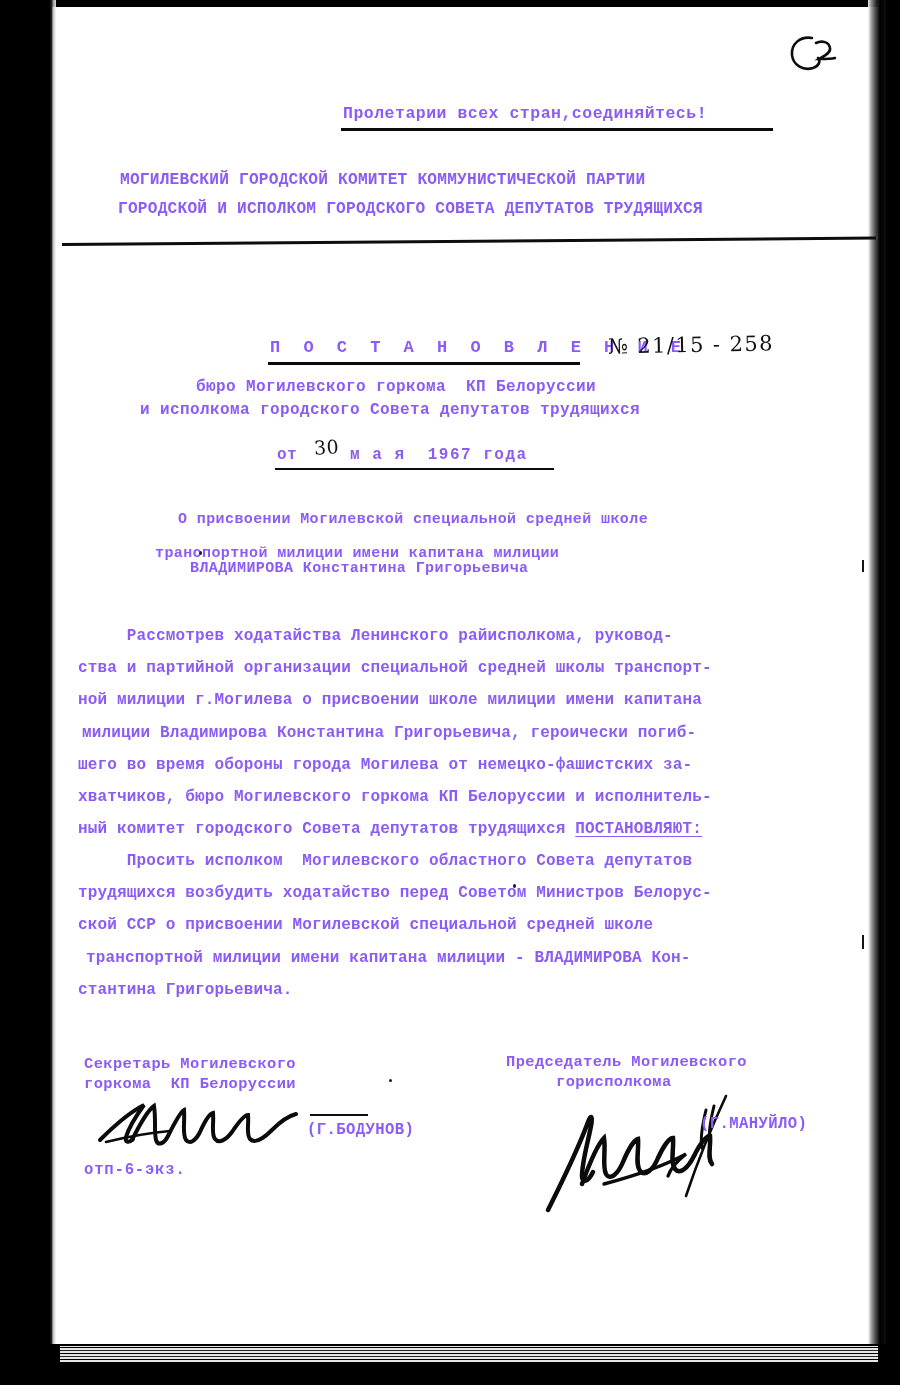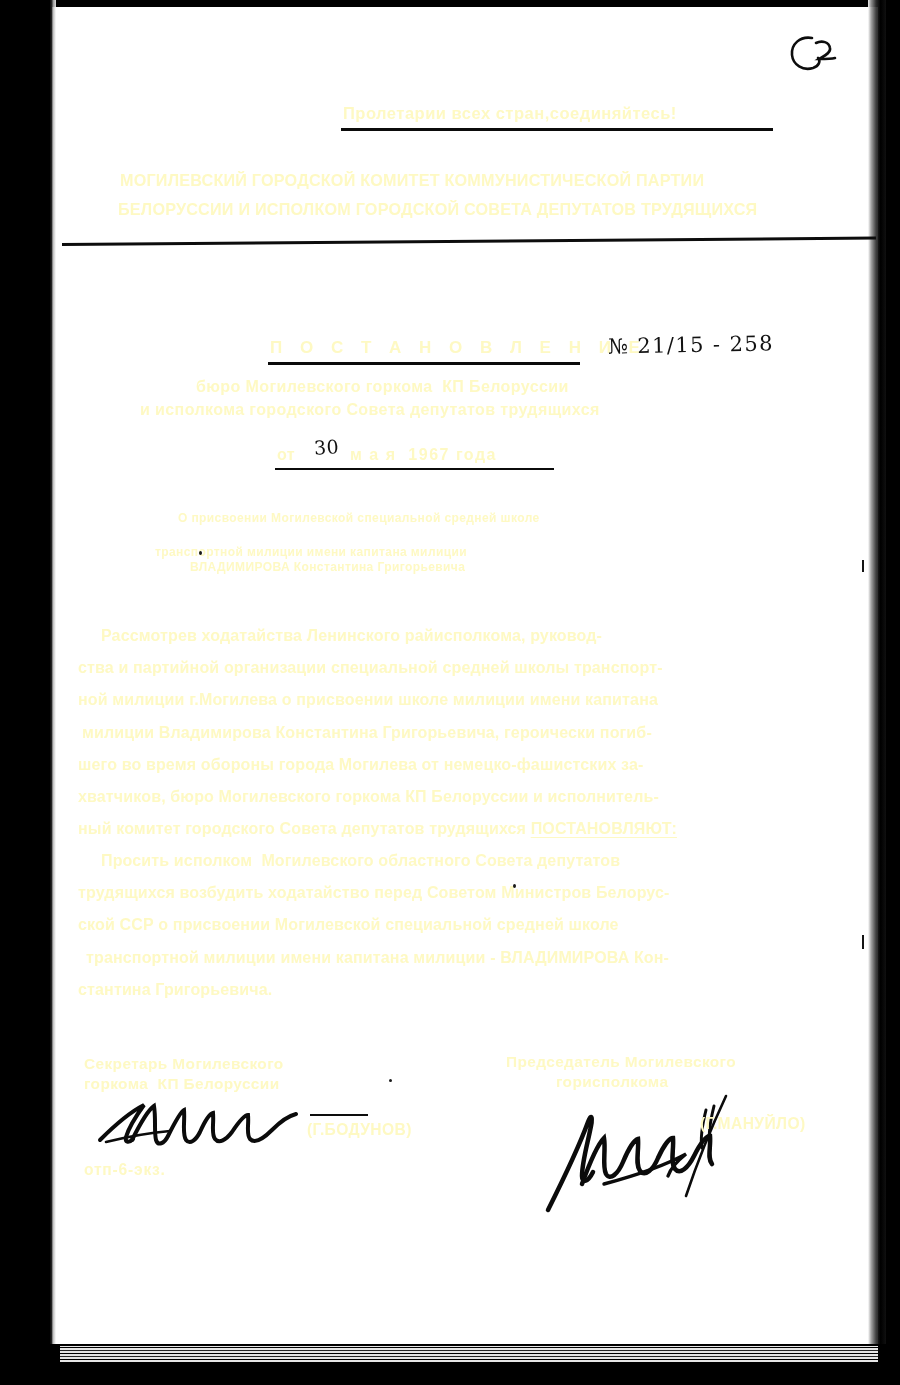--- a/index.html
+++ b/index.html
@@ -50,22 +50,22 @@
   }
   #edge-top {
     position: absolute;
     left: 0; top: 0; width: 900px; height: 7px;
     background: #000;
   }
 
   
   .tw {
     position: absolute;
-    font-family: Liberation Sans, sans-serif;
-    color: #fef9c3;
+    font-family: Liberation Mono, monospace;
+    color: #8b5cf6;
     white-space: pre;
     font-weight: 700;
     letter-spacing: .4px;
   }
   .u { text-decoration: underline; text-underline-offset: 3px; }
 
   
   #folio {
     position: absolute;
     left: 786px;
@@ -154,21 +154,21 @@
   }
   #date-rest { left: 350px; top: 446px; font-size: 16px; letter-spacing: 1.5px; }
   #date-rule {
     position: absolute;
     left: 275px; top: 468px;
     width: 279px; height: 2.4px;
     background: #0b0b0b;
   }
 
   
-  .subj { font-size: 12px; }
+  .subj { font-size: 15px; }
   #subj1 { left: 178px; top: 511px; }
   #subj2 { left: 155px; top: 533px; margin-top: 12px; }
   #subj3 { left: 190px; top: 560px; }
 
   
   .body-line {
     font-size: 16px;
     letter-spacing: .15px;
   }
 
@@ -212,21 +212,21 @@
   <svg width="60" height="48" viewBox="0 0 60 48">
     <path d="M26 8 C14 6, 5 14, 6 25 C7 35, 17 41, 27 38 C33 36, 35 31, 32 28" fill="none" stroke="#0d0d0d" stroke-width="2.6" stroke-linecap="round"></path>
     <path d="M30 13 C36 10, 43 12, 44 18 C45 23, 38 26, 33 29 C39 29, 45 29, 49 28" fill="none" stroke="#0d0d0d" stroke-width="2.6" stroke-linecap="round"></path>
   </svg>
 </div>
 
 <div class="tw" id="slogan">Пролетарии всех стран,соединяйтесь!</div>
 <div id="slogan-rule"></div>
 
 <div class="tw orghead" id="org1">МОГИЛЕВСКИЙ ГОРОДСКОЙ КОМИТЕТ КОММУНИСТИЧЕСКОЙ ПАРТИИ</div>
-<div class="tw orghead" id="org2">БЕЛОРУССИИ И ИСПОЛКОМ ГОРОДСКОЙ СОВЕТА ДЕПУТАТОВ ТРУДЯЩИХСЯ</div>
+<div class="tw orghead" id="org2">ГОРОДСКОЙ И ИСПОЛКОМ ГОРОДСКОГО СОВЕТА ДЕПУТАТОВ ТРУДЯЩИХСЯ</div>
 
 <div id="divider"></div>
 
 <div class="tw" id="decree-word">П О С Т А Н О В Л Е Н И Е</div>
 <div id="decree-word-rule"></div>
 <div class="tw" id="decree-number">№ 21/15 - 258</div>
 
 <div class="tw sub" id="sub1">бюро Могилевского горкома  КП Белоруссии</div>
 <div class="tw sub" id="sub2">и исполкома городского Совета депутатов трудящихся</div>
 

